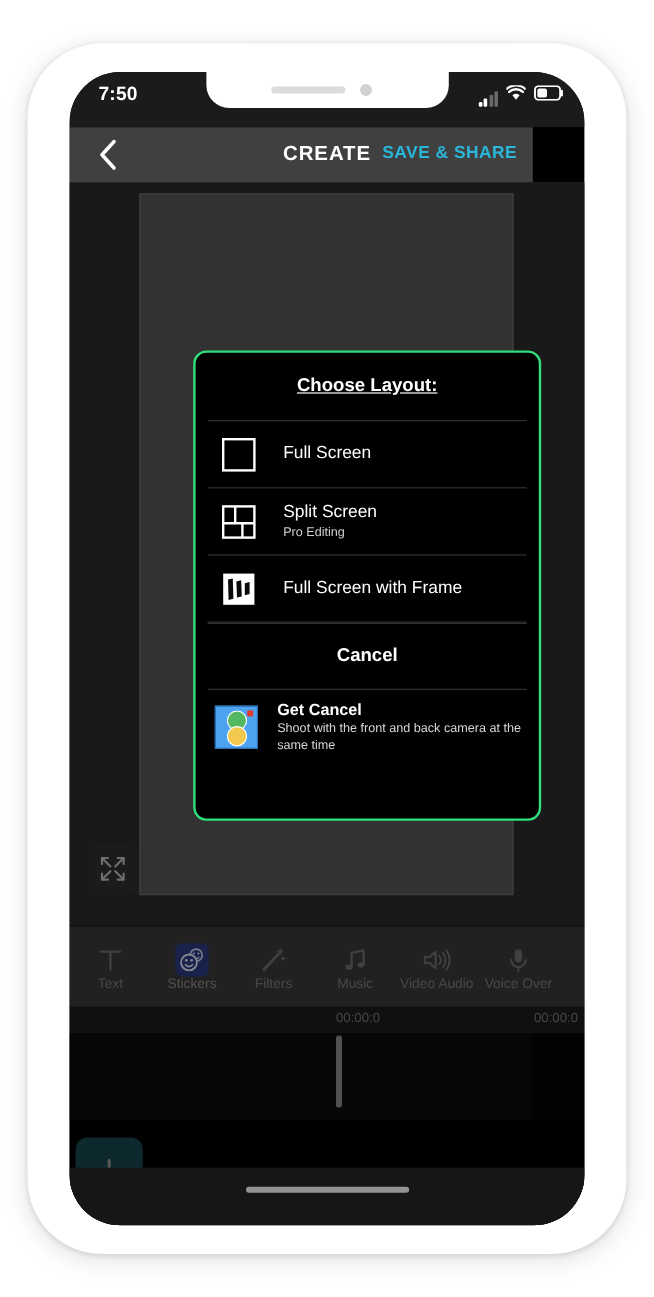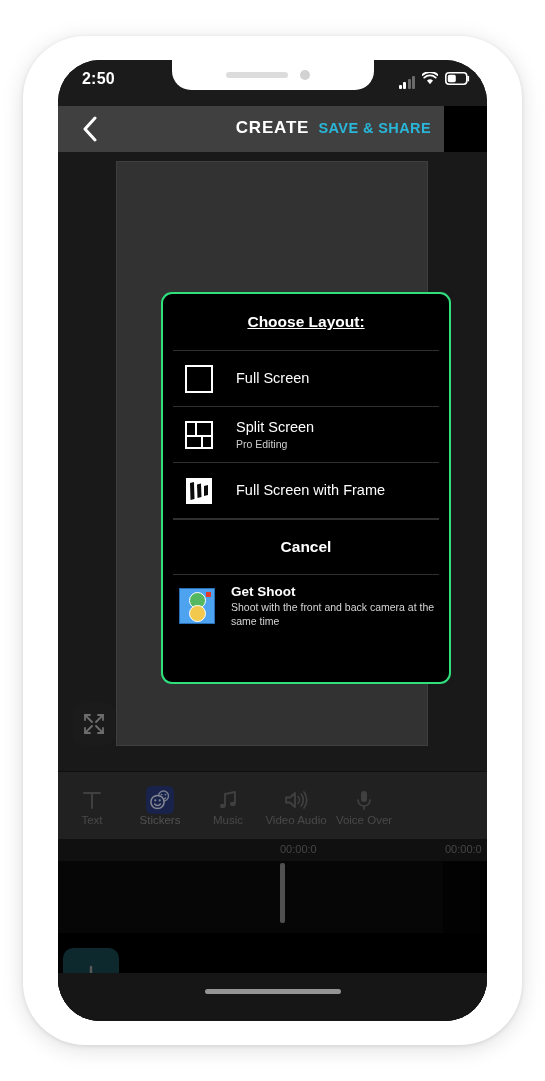--- a/index.html
+++ b/index.html
@@ -252,21 +252,21 @@
 <body>
 
 <div id="phone-frame">
   <div id="phone-screen">
 
     <div id="status-bar">
       <div id="notch">
         <div id="notch-speaker"></div>
         <div id="notch-camera"></div>
       </div>
-      <div id="status-time">2:50</div>
+      <div id="status-time">7:50</div>
       <div id="status-icons">
         <span class="sig-bars">
           <i style="height:4px"></i>
             <i style="height:7px"></i>
             <i class="off" style="height:10px"></i>
             <i class="off" style="height:13px"></i>
         </span>
         <span>
           <svg width="16" height="13" viewBox="0 0 16 13">
             <path d="M8 12.2 L5 8.4 A4.7 4.7 0 0 1 11 8.4 Z" fill="#fff"></path>
@@ -335,20 +335,30 @@
                 <circle cx="8.5" cy="13" r="6.6" fill="#2b3c82" stroke="#e3e8fa" stroke-width="1.5"></circle>
                 <circle cx="6.3" cy="11.3" r="1.1" fill="#e3e8fa"></circle>
                   <circle cx="10.7" cy="11.3" r="1.1" fill="#e3e8fa"></circle>
                 <path d="M5.6 15 a3.6 3.6 0 0 0 5.8 0" stroke="#e3e8fa" stroke-width="1.4" fill="none" stroke-linecap="round"></path>
               </svg>
             </span>
           </span>
           <span class="tool-label">Stickers</span>
         </div>
 
+        <div class="tool-item">
+          <span class="tool-icon">
+            <svg width="24" height="24" viewBox="0 0 24 24">
+              <path d="M4 20 L16 7" stroke="#6f6f6f" stroke-width="2.4" stroke-linecap="round"></path>
+              <path d="M17.5 3 v4 M15.5 5 h4" stroke="#6f6f6f" stroke-width="1.5" stroke-linecap="round"></path>
+              <path d="M20 9.5 v2.5 M18.7 10.7 h2.6" stroke="#6f6f6f" stroke-width="1.3" stroke-linecap="round"></path>
+            </svg>
+          </span>
+          <span class="tool-label">Filters</span>
+        </div>
 
         <div class="tool-item">
           <span class="tool-icon">
             <svg width="24" height="24" viewBox="0 0 24 24">
               <path d="M9 18 V6 L19 4 V16" stroke="#6f6f6f" stroke-width="1.9" fill="none" stroke-linejoin="round"></path>
               <ellipse cx="6.8" cy="18" rx="2.7" ry="2.2" fill="#6f6f6f"></ellipse>
               <ellipse cx="16.8" cy="16" rx="2.7" ry="2.2" fill="#6f6f6f"></ellipse>
             </svg>
           </span>
           <span class="tool-label">Music</span>
@@ -458,20 +468,20 @@
       <div id="cancel-row">Cancel</div>
       <div class="dlg-divider"></div>
 
       <div id="mixcam-row">
         <span id="mixcam-icon">
           <span class="mc-lens" style="top:3px; background:#53b860;"></span>
           <span class="mc-lens" style="top:16px; background:#f2c94c;"></span>
           <span style="position:absolute;right:3px;top:3px;width:5px;height:5px;background:#e23b2e;"></span>
         </span>
         <span id="mixcam-text">
-          <span id="mixcam-title">Get Shoot</span>
+          <span id="mixcam-title">Get Cancel</span>
           <span id="mixcam-sub">Shoot with the front and back camera at the same time</span>
         </span>
       </div>
     </div>
 
   </div>
 </div>
 
 </body></html>

